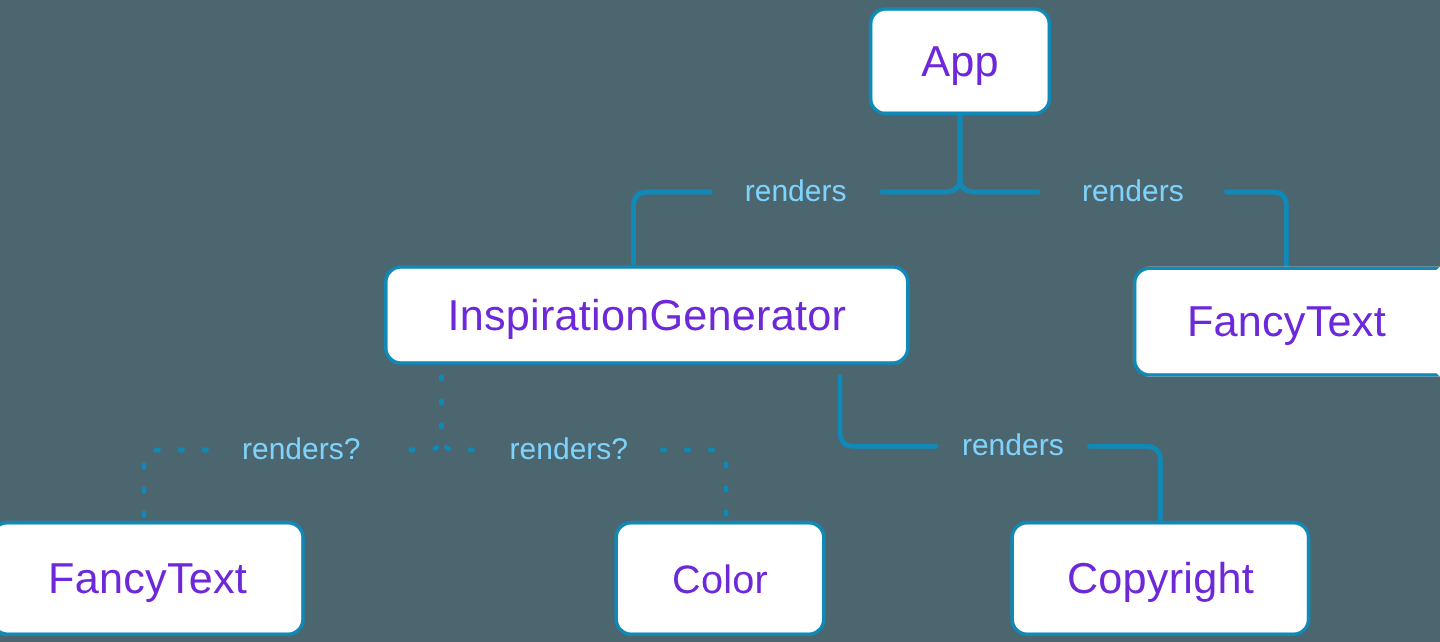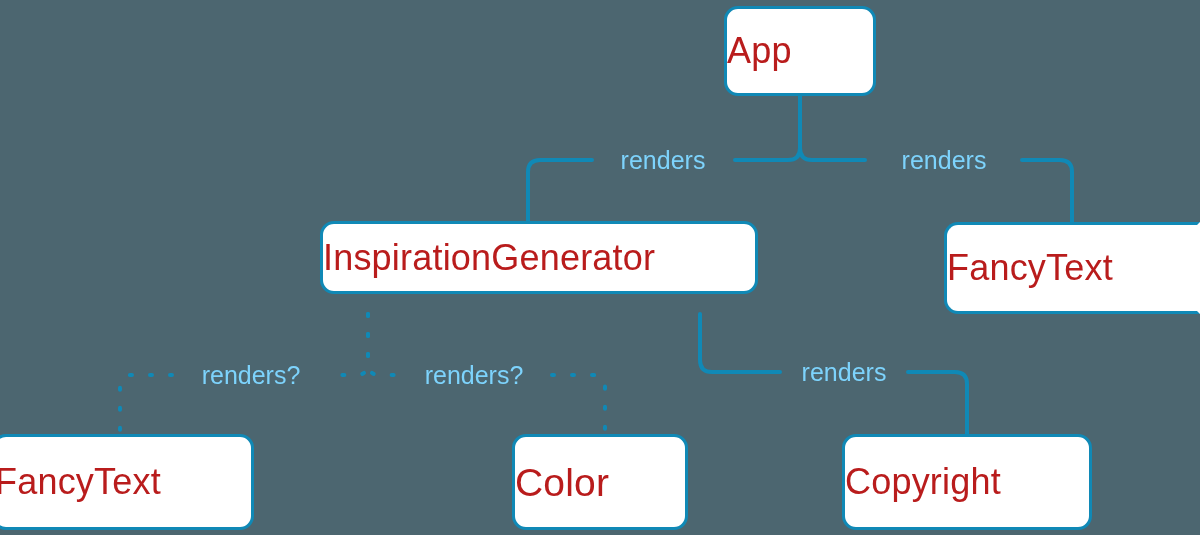--- a/index.html
+++ b/index.html
@@ -28,45 +28,46 @@
     height: 535px;
   }
   .node {
     position: absolute;
     box-sizing: border-box;
     background: #ffffff;
     border: 3px solid #1089b6;
     border-radius: 14px;
     display: flex;
     align-items: center;
-    color: #b91c1c;
+    justify-content: center;
+    color: #6d28d9;
     font-family: "Liberation Sans", sans-serif;
     font-weight: 400;
     letter-spacing: 0.2px;
     z-index: 3;
   }
   .node-label {
     white-space: nowrap;
     line-height: 1;
   }
   .edge-label {
     position: absolute;
     color: #7dd3fc;
     font-family: "Liberation Sans", sans-serif;
     font-size: 25px;
     line-height: 1;
     white-space: nowrap;
     transform: translate(-50%, -50%);
     z-index: 2;
   }
   #node-app            { left: 724px; top: 6px;   width: 152px; height: 90px;  font-size: 36px; }
-  #node-inspiration    { left: 320px; top: 221px; width: 438px; height: 73px;  font-size: 36px; }
+  #node-inspiration    { left: 320px; top: 221px; width: 438px; height: 83px;  font-size: 36px; }
   #node-fancytext-right{ left: 944px; top: 222px; width: 256px; height: 92px;  font-size: 36px; border-right-color: transparent; border-top-right-radius: 0; border-bottom-right-radius: 0; }
   #node-fancytext-left { left: -8px;  top: 434px; width: 262px; height: 96px;  font-size: 36px; }
-  #node-color          { left: 512px; top: 434px; width: 176px; height: 96px;  font-size: 39px; }
+  #node-color          { left: 512px; top: 434px; width: 176px; height: 96px;  font-size: 33px; }
   #node-copyright      { left: 842px; top: 434px; width: 250px; height: 96px;  font-size: 36px; }
 </style>
 </head>
 <body>
 
 <div id="diagram">
 
   <svg id="edge-layer" viewBox="0 0 1200 535" width="1200" height="535" xmlns="http://www.w3.org/2000/svg" fill="none">
 
     <path d="M 800 96 L 800 148 Q 800 160 788 160 L 735 160" stroke="#1089b6" stroke-width="4" stroke-linecap="round"></path>

